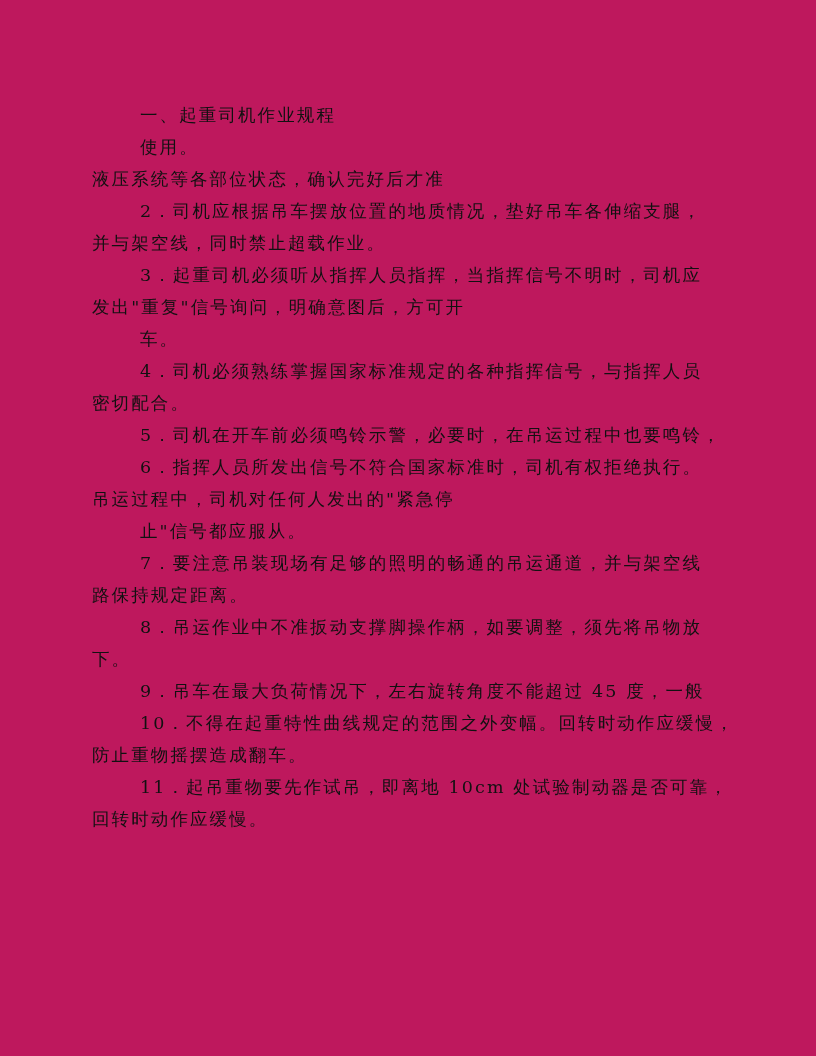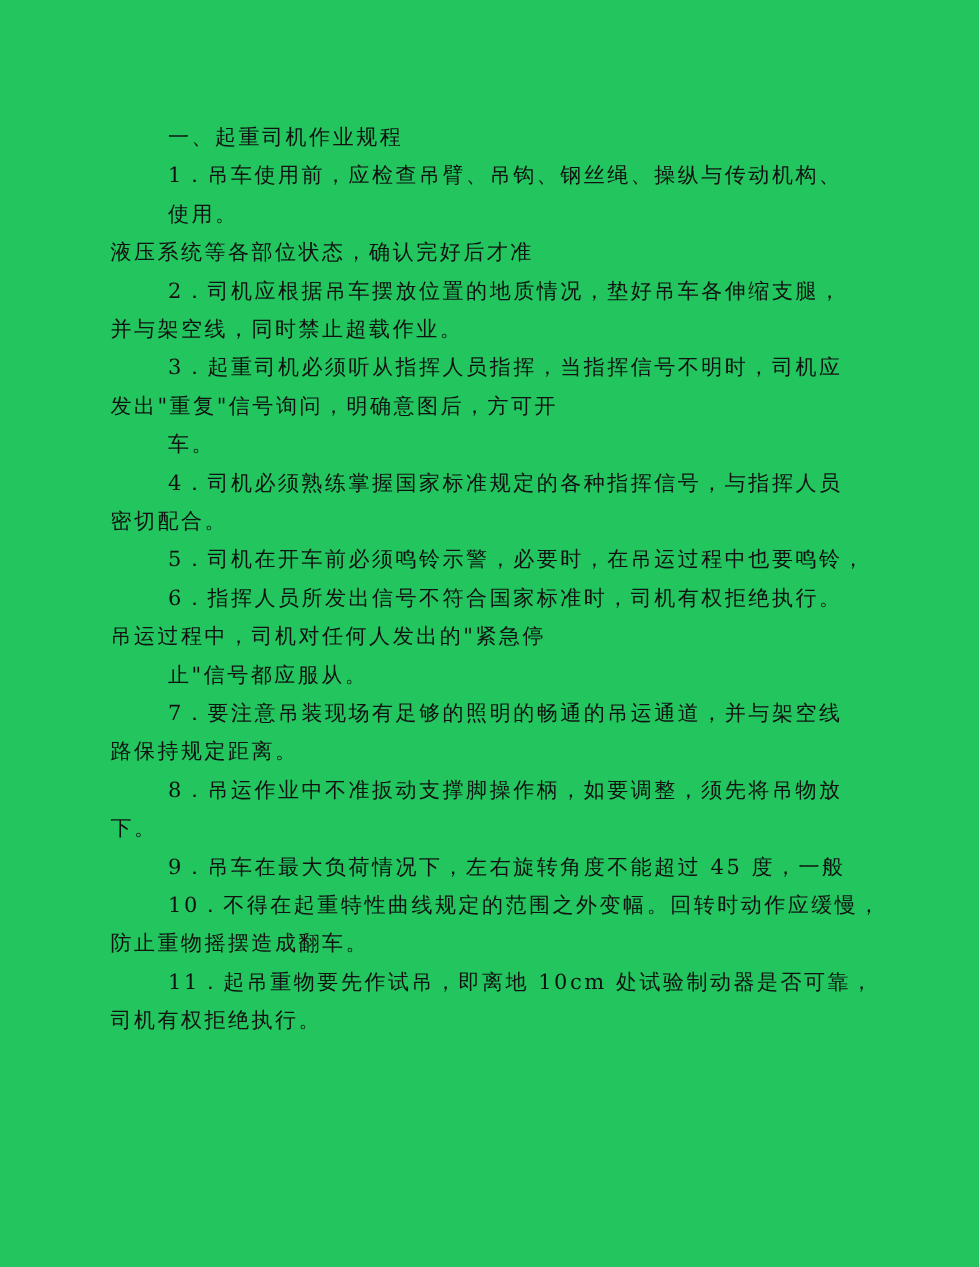--- a/index.html
+++ b/index.html
@@ -13,21 +13,21 @@
       position: relative;
       overflow: hidden;
       font-family: "DejaVu Serif", "Liberation Serif", serif;
       color: #111111;
     }
     .page {
       position: absolute;
       left: 0; top: 0;
       width: 816px;
       height: 1056px;
-      background: #22c55e;
+      background: #be185d;
     }
     .content {
       position: absolute;
       left: 92px;
       top: 99px;
       width: 640px;
     }
     .line {
       height: 32px;
       line-height: 32px;
@@ -36,21 +36,20 @@
       white-space: nowrap;
     }
     .indent { padding-left: 48px; }
   </style>
 </head>
 <body>
 
 <div class="page">
   <div class="content">
     <div class="line indent">一、起重司机作业规程</div>
-    <div class="line indent">1．吊车使用前，应检查吊臂、吊钩、钢丝绳、操纵与传动机构、</div>
     <div class="line indent">使用。</div>
     <div class="line">液压系统等各部位状态，确认完好后才准</div>
     <div class="line indent">2．司机应根据吊车摆放位置的地质情况，垫好吊车各伸缩支腿，</div>
     <div class="line">并与架空线，同时禁止超载作业。</div>
     <div class="line indent">3．起重司机必须听从指挥人员指挥，当指挥信号不明时，司机应</div>
     <div class="line">发出"重复"信号询问，明确意图后，方可开</div>
     <div class="line indent">车。</div>
     <div class="line indent">4．司机必须熟练掌握国家标准规定的各种指挥信号，与指挥人员</div>
     <div class="line">密切配合。</div>
     <div class="line indent">5．司机在开车前必须鸣铃示警，必要时，在吊运过程中也要鸣铃，</div>
@@ -58,15 +57,15 @@
     <div class="line">吊运过程中，司机对任何人发出的"紧急停</div>
     <div class="line indent">止"信号都应服从。</div>
     <div class="line indent">7．要注意吊装现场有足够的照明的畅通的吊运通道，并与架空线</div>
     <div class="line">路保持规定距离。</div>
     <div class="line indent">8．吊运作业中不准扳动支撑脚操作柄，如要调整，须先将吊物放</div>
     <div class="line">下。</div>
     <div class="line indent">9．吊车在最大负荷情况下，左右旋转角度不能超过 45 度，一般</div>
     <div class="line indent">10．不得在起重特性曲线规定的范围之外变幅。回转时动作应缓慢，</div>
     <div class="line">防止重物摇摆造成翻车。</div>
     <div class="line indent">11．起吊重物要先作试吊，即离地 10cm 处试验制动器是否可靠，</div>
-    <div class="line">司机有权拒绝执行。</div>
+    <div class="line">回转时动作应缓慢。</div>
   </div>
 </div>
 
 </body></html>

